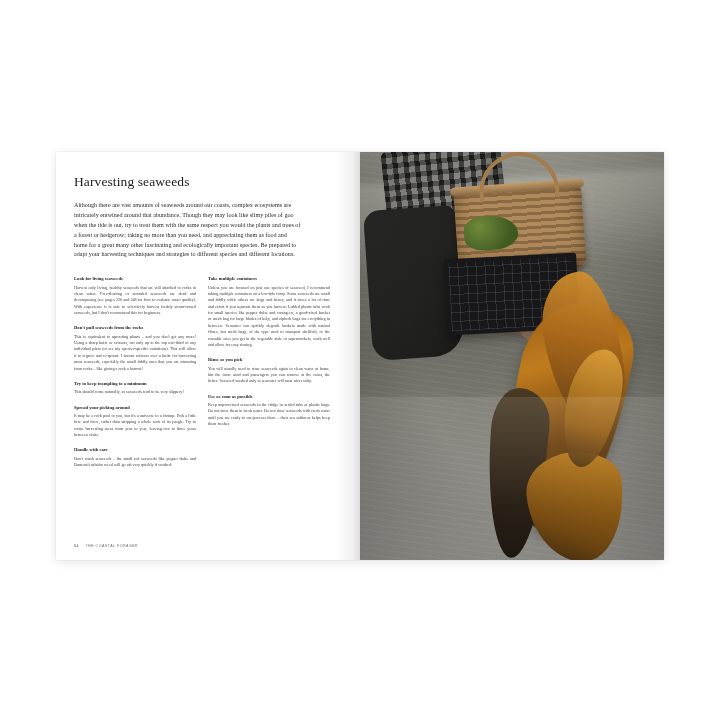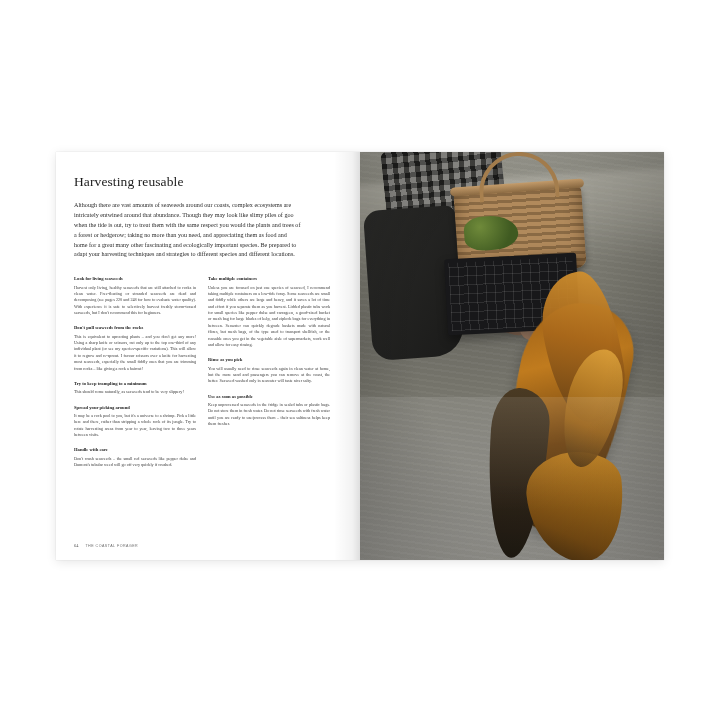--- a/index.html
+++ b/index.html
@@ -370,21 +370,21 @@
 </head>
 <body>
 
 <div id="stage">
 
   <div class="spread">
 
     <div class="page-left">
       <div class="page-inner">
 
-        <h1 class="chapter-title">Harvesting reusable</h1>
+        <h1 class="chapter-title">Harvesting seaweeds</h1>
 
         <p class="standfirst">Although there are vast amounts of seaweeds around our coasts, complex ecosystems are intricately entwined around that abundance. Though they may look like slimy piles of goo when the tide is out, try to treat them with the same respect you would the plants and trees of a forest or hedgerow; taking no more than you need, and appreciating them as food and home for a great many other fascinating and ecologically important species. Be prepared to adapt your harvesting techniques and strategies to different species and different locations.</p>
 
         <div class="cols">
 
           <div class="col">
             <div class="sec">
               <h3>Look for living seaweeds</h3>
               <p>Harvest only living, healthy seaweeds that are still attached to rocks in clean water. Free-floating or stranded seaweeds are dead and decomposing (see pages 220 and 248 for how to evaluate water quality). With experience it is safe to selectively harvest freshly storm-tossed seaweeds, but I don't recommend this for beginners.</p>
             </div>

